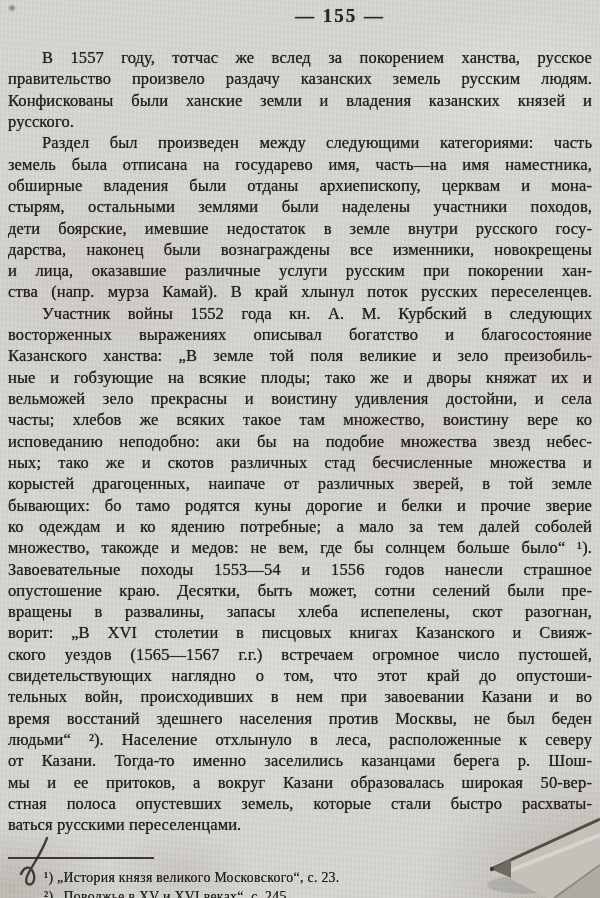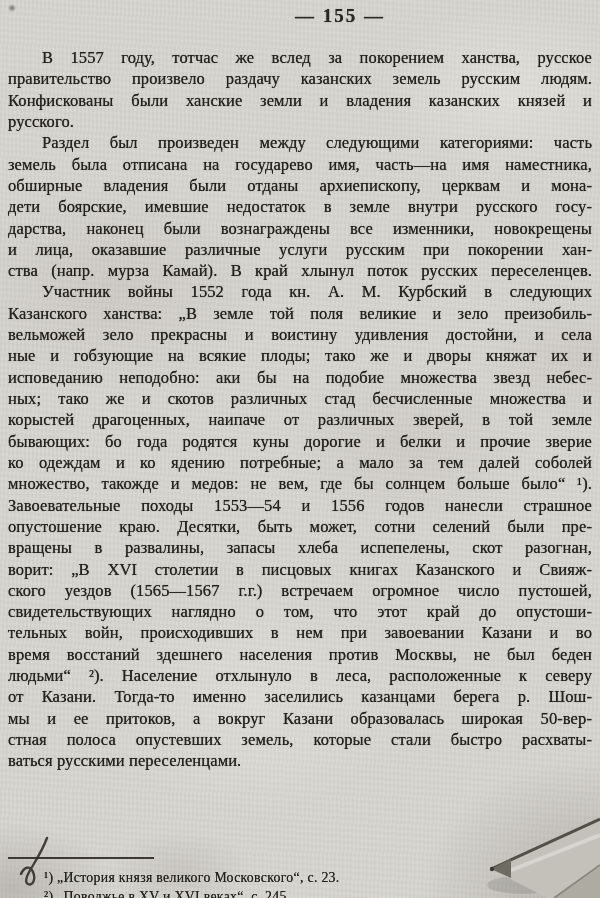--- a/index.html
+++ b/index.html
@@ -76,32 +76,35 @@
   <div class="page-number">— 155 —</div>
 
   <div class="body-text">
       <div class="line indent">В 1557 году, тотчас же вслед за покорением ханства, русское</div>
       <div class="line">правительство произвело раздачу казанских земель русским людям.</div>
       <div class="line">Конфискованы были ханские земли и владения казанских князей и</div>
       <div class="line last">русского.</div>
       <div class="line indent">Раздел был произведен между следующими категориями: часть</div>
       <div class="line">земель была отписана на государево имя, часть—на имя наместника,</div>
       <div class="line">обширные владения были отданы архиепископу, церквам и мона-</div>
+      <div class="line">стырям, остальными землями были наделены участники походов,</div>
       <div class="line">дети боярские, имевшие недостаток в земле внутри русского госу-</div>
       <div class="line">дарства, наконец были вознаграждены все изменники, новокрещены</div>
       <div class="line">и лица, оказавшие различные услуги русским при покорении хан-</div>
       <div class="line">ства (напр. мурза Камай). В край хлынул поток русских переселенцев.</div>
       <div class="line indent">Участник войны 1552 года кн. А. М. Курбский в следующих</div>
+      <div class="line">восторженных выражениях описывал богатство и благосостояние</div>
       <div class="line">Казанского ханства: „В земле той поля великие и зело преизобиль-</div>
+      <div class="line">ные и гобзующие на всякие плоды; тако же и дворы княжат их и</div>
       <div class="line">вельможей зело прекрасны и воистину удивления достойни, и села</div>
-      <div class="line">ные и гобзующие на всякие плоды; тако же и дворы княжат их и</div>
+      <div class="line">часты; хлебов же всяких такое там множество, воистину вере ко</div>
       <div class="line">исповеданию неподобно: аки бы на подобие множества звезд небес-</div>
       <div class="line">ных; тако же и скотов различных стад бесчисленные множества и</div>
       <div class="line">корыстей драгоценных, наипаче от различных зверей, в той земле</div>
-      <div class="line">бывающих: бо года родятся куны дорогие и белки и прочие зверие</div>
+      <div class="line">бывающих: бо тамо родятся куны дорогие и белки и прочие зверие</div>
       <div class="line">ко одеждам и ко ядению потребные; а мало за тем далей соболей</div>
       <div class="line">множество, такожде и медов: не вем, где бы солнцем больше было“ ¹).</div>
       <div class="line">Завоевательные походы 1553—54 и 1556 годов нанесли страшное</div>
       <div class="line">опустошение краю. Десятки, быть может, сотни селений были пре-</div>
       <div class="line">вращены в развалины, запасы хлеба испепелены, скот разогнан,</div>
       <div class="line">ворит: „В XVI столетии в писцовых книгах Казанского и Свияж-</div>
       <div class="line">ского уездов (1565—1567 г.г.) встречаем огромное число пустошей,</div>
       <div class="line">свидетельствующих наглядно о том, что этот край до опустоши-</div>
       <div class="line">тельных войн, происходивших в нем при завоевании Казани и во</div>
       <div class="line">время восстаний здешнего населения против Москвы, не был беден</div>

